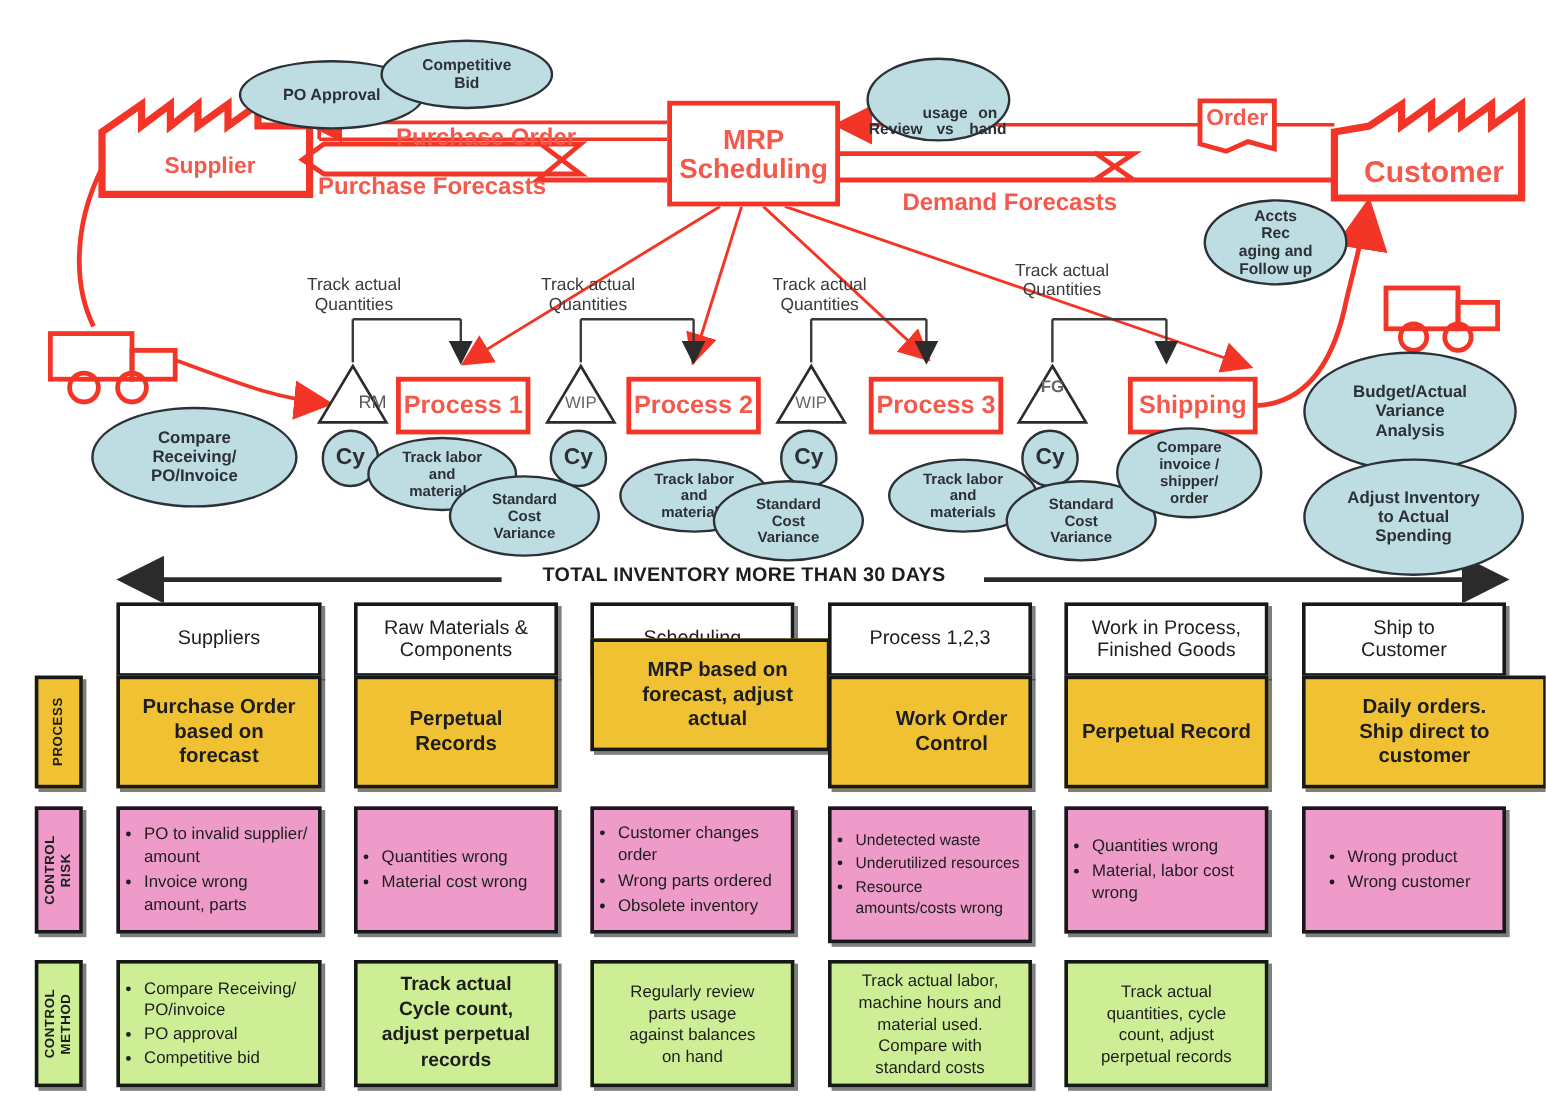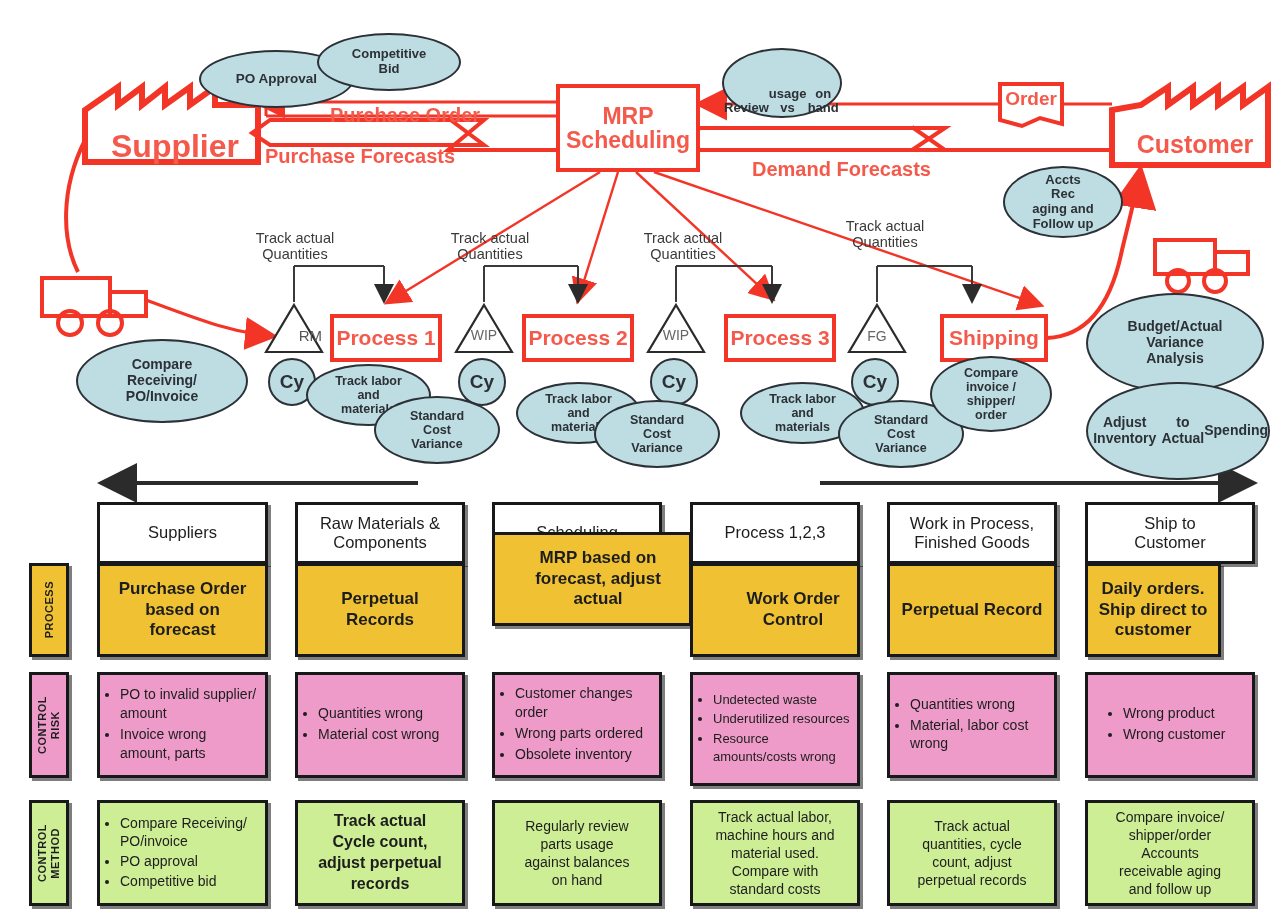--- a/index.html
+++ b/index.html
@@ -155,21 +155,21 @@
       <path d="M877,266 L972,266"></path>
       <path d="M972,266 L972,300" marker-end="url(#ahBlk)"></path>
     </g>
 
     <g stroke="#2b2b2b" stroke-width="4" fill="none">
       <path d="M105,483 L418,483" marker-start="url(#ahBlkL)"></path>
       <path d="M820,483 L1250,483" marker-end="url(#ahBlk)"></path>
     </g>
   </svg>
 
-  <div class="abs" style="left:100px;top:128px;width:150px;text-align:center;font-size:32px;font-weight:700;color:#f4594b;">
+  <div class="abs" style="left:100px;top:128px;width:150px;text-align:center;font-size:19px;font-weight:700;color:#f4594b;">
     <span>Supplier</span>
   </div>
 
   <div class="abs" style="left:1120px;top:130px;width:150px;text-align:center;font-size:25px;font-weight:700;color:#f4594b;">
     <span>Customer</span>
   </div>
 
   <div class="abs redbox" style="left:556px;top:84px;width:144px;height:88px;font-size:23px;flex-direction:column;">
     <span>MRP</span>
     <span>Scheduling</span>
@@ -234,21 +234,21 @@
 
   <div class="abs" style="left:266px;top:327px;width:56px;text-align:right;font-size:15px;color:#555;">
     <span>RM</span>
   </div>
   <div class="abs" style="left:456px;top:327px;width:56px;text-align:center;font-size:14px;color:#666;">
     <span>WIP</span>
   </div>
   <div class="abs" style="left:648px;top:327px;width:56px;text-align:center;font-size:14px;color:#666;">
     <span>WIP</span>
   </div>
-  <div class="abs" style="left:849px;top:328px;width:56px;text-align:center;font-size:14px;color:#666;">
+  <div class="abs" style="left:849px;top:314px;width:56px;text-align:center;font-size:14px;color:#666;font-weight:bold;">
     <span>FG</span>
   </div>
 
   <div class="abs ell" style="left:268px;top:358px;width:48px;height:48px;font-size:19px;">
     <span>Cy</span>
   </div>
   <div class="abs ell" style="left:458px;top:358px;width:48px;height:48px;font-size:19px;">
     <span>Cy</span>
   </div>
   <div class="abs ell" style="left:650px;top:358px;width:48px;height:48px;font-size:19px;">
@@ -309,26 +309,29 @@
     <span>invoice /</span>
     <span>shipper/</span>
     <span>order</span>
   </div>
 
   <div class="abs ell" style="left:1086px;top:293px;width:178px;height:100px;font-size:14px;flex-direction:column;">
     <span>Budget/Actual</span>
     <span>Variance</span>
     <span>Analysis</span>
   </div>
-  <div class="abs ell" style="left:1086px;top:382px;width:184px;height:98px;font-size:14px;flex-direction:row;">
+  <div class="abs ell" style="left:1086px;top:382px;width:184px;height:98px;font-size:14px;flex-direction:column;">
     <span>Adjust Inventory</span>
     <span>to Actual</span>
     <span>Spending</span>
   </div>
 
+  <div class="abs" style="left:418px;top:470px;width:404px;text-align:center;font-size:16.5px;font-weight:700;color:#1d1d1d;letter-spacing:.2px;">
+    <span>TOTAL INVENTORY MORE THAN 30 DAYS</span>
+  </div>
 
   <div class="rowlbl" style="left:29px;top:563px;width:40px;height:94px;background:#f0c233;">
     <span>PROCESS</span>
   </div>
   <div class="rowlbl" style="left:29px;top:672px;width:40px;height:106px;background:#ee9bca;flex-direction:row;">
     <span>CONTROL</span>
     <span style="writing-mode:vertical-rl;transform:rotate(180deg);font-size:11px;font-weight:700;color:#1d1d1d;">RISK</span>
   </div>
   <div class="rowlbl" style="left:29px;top:800px;width:40px;height:106px;background:#cdee95;flex-direction:row;">
     <span>CONTROL</span>
@@ -417,26 +420,23 @@
         <li>Material, labor cost wrong</li>
       </ul>
   </div>
   <div class="cell meth" style="left:887px;top:800px;width:170px;height:106px;">
     <span class="plain">Track actual<br>quantities, cycle<br>count, adjust<br>perpetual records</span>
   </div>
 
   <div class="cell head" style="left:1085px;top:502px;width:170px;height:62px;">
     <span class="plain">Ship to<br>Customer</span>
   </div>
-  <div class="cell proc" style="left:1085px;top:563px;width:136px;height:94px;">
+  <div class="cell proc" style="left:1085px;top:563px;width:204px;height:94px;">
     <span class="plain">Daily orders.<br>Ship direct to<br>customer</span>
   </div>
   <div class="cell risk" style="left:1085px;top:672px;width:170px;height:106px;padding-left:15px;">
     <ul class="bul">
         <li>Wrong product</li>
         <li>Wrong customer</li>
       </ul>
   </div>
-  <div class="cell meth" style="left:1085px;top:800px;width:170px;height:106px;">
-    <span class="plain">Compare invoice/<br>shipper/order<br>Accounts<br>receivable aging<br>and follow up</span>
-  </div>
 
 </div>
 
 </body></html>

